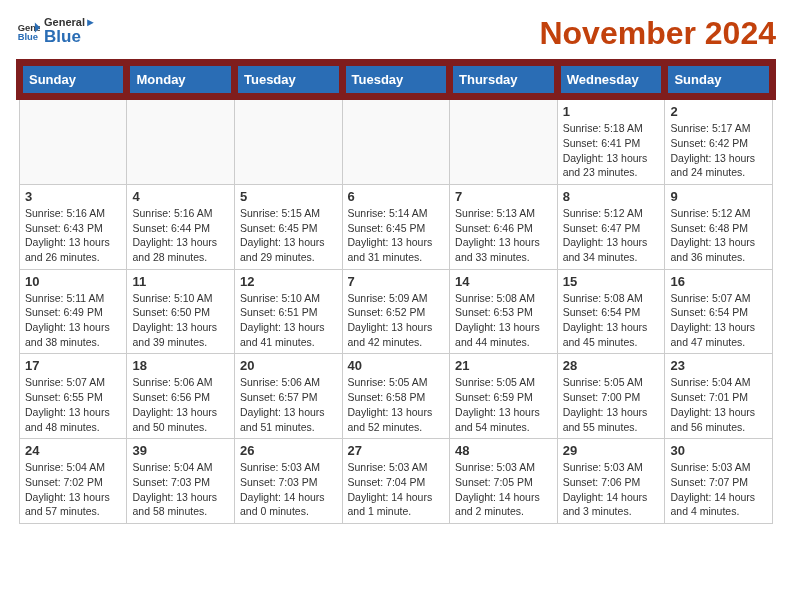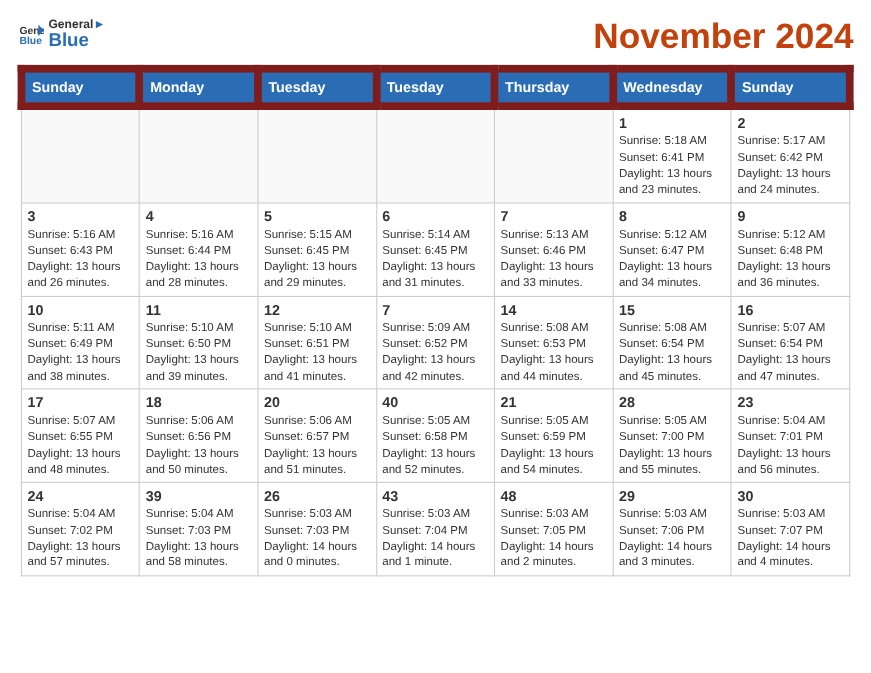--- a/index.html
+++ b/index.html
@@ -226,21 +226,21 @@
         </td>
         <td>
           <span class="day-number">39</span>
           <div class="day-info">Sunrise: 5:04 AM<br>Sunset: 7:03 PM<br>Daylight: 13 hours and 58 minutes.</div>
         </td>
         <td>
           <span class="day-number">26</span>
           <div class="day-info">Sunrise: 5:03 AM<br>Sunset: 7:03 PM<br>Daylight: 14 hours and 0 minutes.</div>
         </td>
         <td>
-          <span class="day-number">43</span>
+          <span class="day-number">27</span>
           <div class="day-info">Sunrise: 5:03 AM<br>Sunset: 7:04 PM<br>Daylight: 14 hours and 1 minute.</div>
         </td>
         <td>
           <span class="day-number">48</span>
           <div class="day-info">Sunrise: 5:03 AM<br>Sunset: 7:05 PM<br>Daylight: 14 hours and 2 minutes.</div>
         </td>
         <td>
           <span class="day-number">29</span>
           <div class="day-info">Sunrise: 5:03 AM<br>Sunset: 7:06 PM<br>Daylight: 14 hours and 3 minutes.</div>
         </td>

